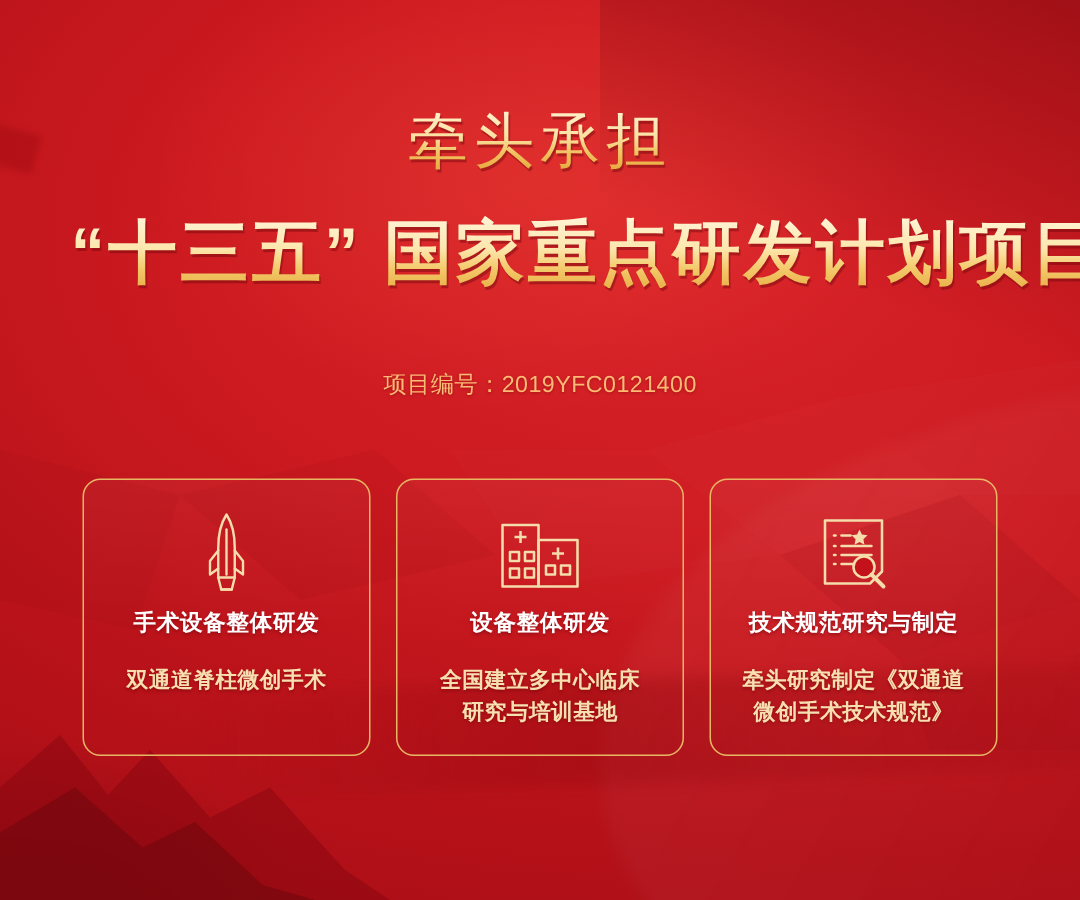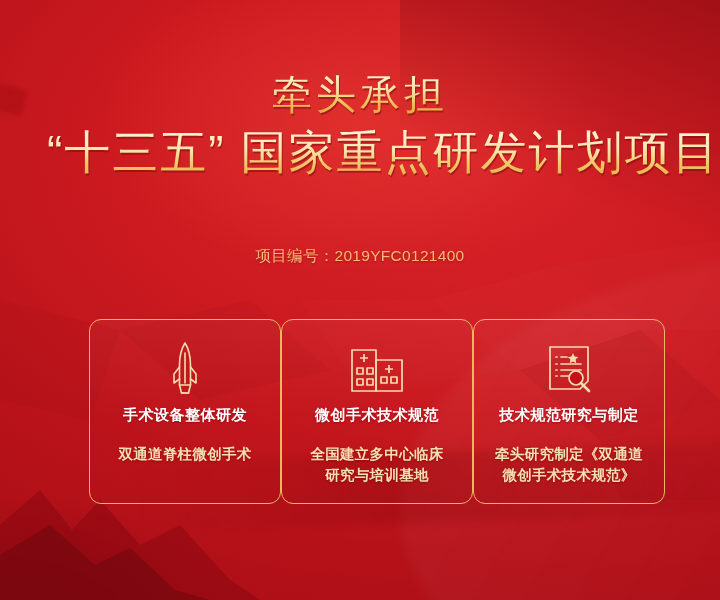--- a/index.html
+++ b/index.html
@@ -90,22 +90,22 @@
   }
   .title-1 {
     font-size: 40px; font-weight: 400; letter-spacing: 4px;
     line-height: 1.0;
     background: linear-gradient(180deg, #fff0c9 0%, #fbe2a3 42%, #f0c05c 72%, #e7a93e 100%);
     -webkit-background-clip: text; background-clip: text;
     color: transparent; -webkit-text-fill-color: transparent;
     filter: drop-shadow(1px 2px 0 rgba(110,6,10,.45));
   }
   .title-2 {
-    margin-top: 14px;
-    font-size: 46px; font-weight: 400; letter-spacing: 2px;
+    margin-top: 30px;
+    font-size: 46px; font-weight: 700; letter-spacing: 2px;
     line-height: 1.05;
     background: linear-gradient(180deg, #fff4d6 0%, #fde7ae 45%, #f3c869 74%, #eab14a 100%);
     -webkit-background-clip: text; background-clip: text;
     color: transparent; -webkit-text-fill-color: transparent;
     filter: drop-shadow(1px 2px 0 rgba(110,6,10,.45));
     white-space: nowrap;
     padding-left: 47px;
   }
   .subtitle {
     position: absolute; left: 0; right: 0; top: 209px;
@@ -118,21 +118,21 @@
     position: absolute; left: 0; right: 0; top: 246px;
     text-align: center;
     font-size: 15.5px; font-weight: 400; color: #fdba74;
     letter-spacing: .3px;
     text-shadow: 0 1px 2px rgba(110,6,10,.45);
   }
   
   .cards {
     position: absolute; left: 55px; top: 319px;
     width: 610px; height: 185px;
-    display: flex; justify-content: flex-end;
+    display: flex; justify-content: space-between;
   }
   .card {
     width: 192px; height: 185px;
     border: 1px solid #e8b764;
     border-radius: 12px;
     display: flex; flex-direction: column; align-items: center;
     background: linear-gradient(180deg, rgba(255,255,255,.035), rgba(255,255,255,0) 55%);
   }
   .card-icon { margin-top: 20px; height: 58px; display:flex; align-items:center; }
   .card-title {
@@ -214,21 +214,21 @@
           <path d="M15 10 v8 M11 14 h8"></path>
           <path d="M40 21 v8 M36 25 h8"></path>
           <rect x="8" y="24" width="6" height="6"></rect>
           <rect x="18" y="24" width="6" height="6"></rect>
           <rect x="8" y="35" width="6" height="6"></rect>
           <rect x="18" y="35" width="6" height="6"></rect>
           <rect x="32" y="33" width="6" height="6"></rect>
           <rect x="42" y="33" width="6" height="6"></rect>
         </svg>
       </div>
-      <div class="card-title">微创手术技术规范</div>
+      <div class="card-title">设备整体研发</div>
       <div class="card-desc">
         <div>全国建立多中心临床</div>
         <div>研究与培训基地</div>
       </div>
     </div>
 
     <div class="card">
       <div class="card-icon">
         <svg width="52" height="52" viewBox="0 0 52 52" fill="none" stroke="#f5dcab" stroke-width="1.7" stroke-linejoin="round" stroke-linecap="round">
           <path d="M7 4 h38 v34 l-8 8 H7 Z"></path>

